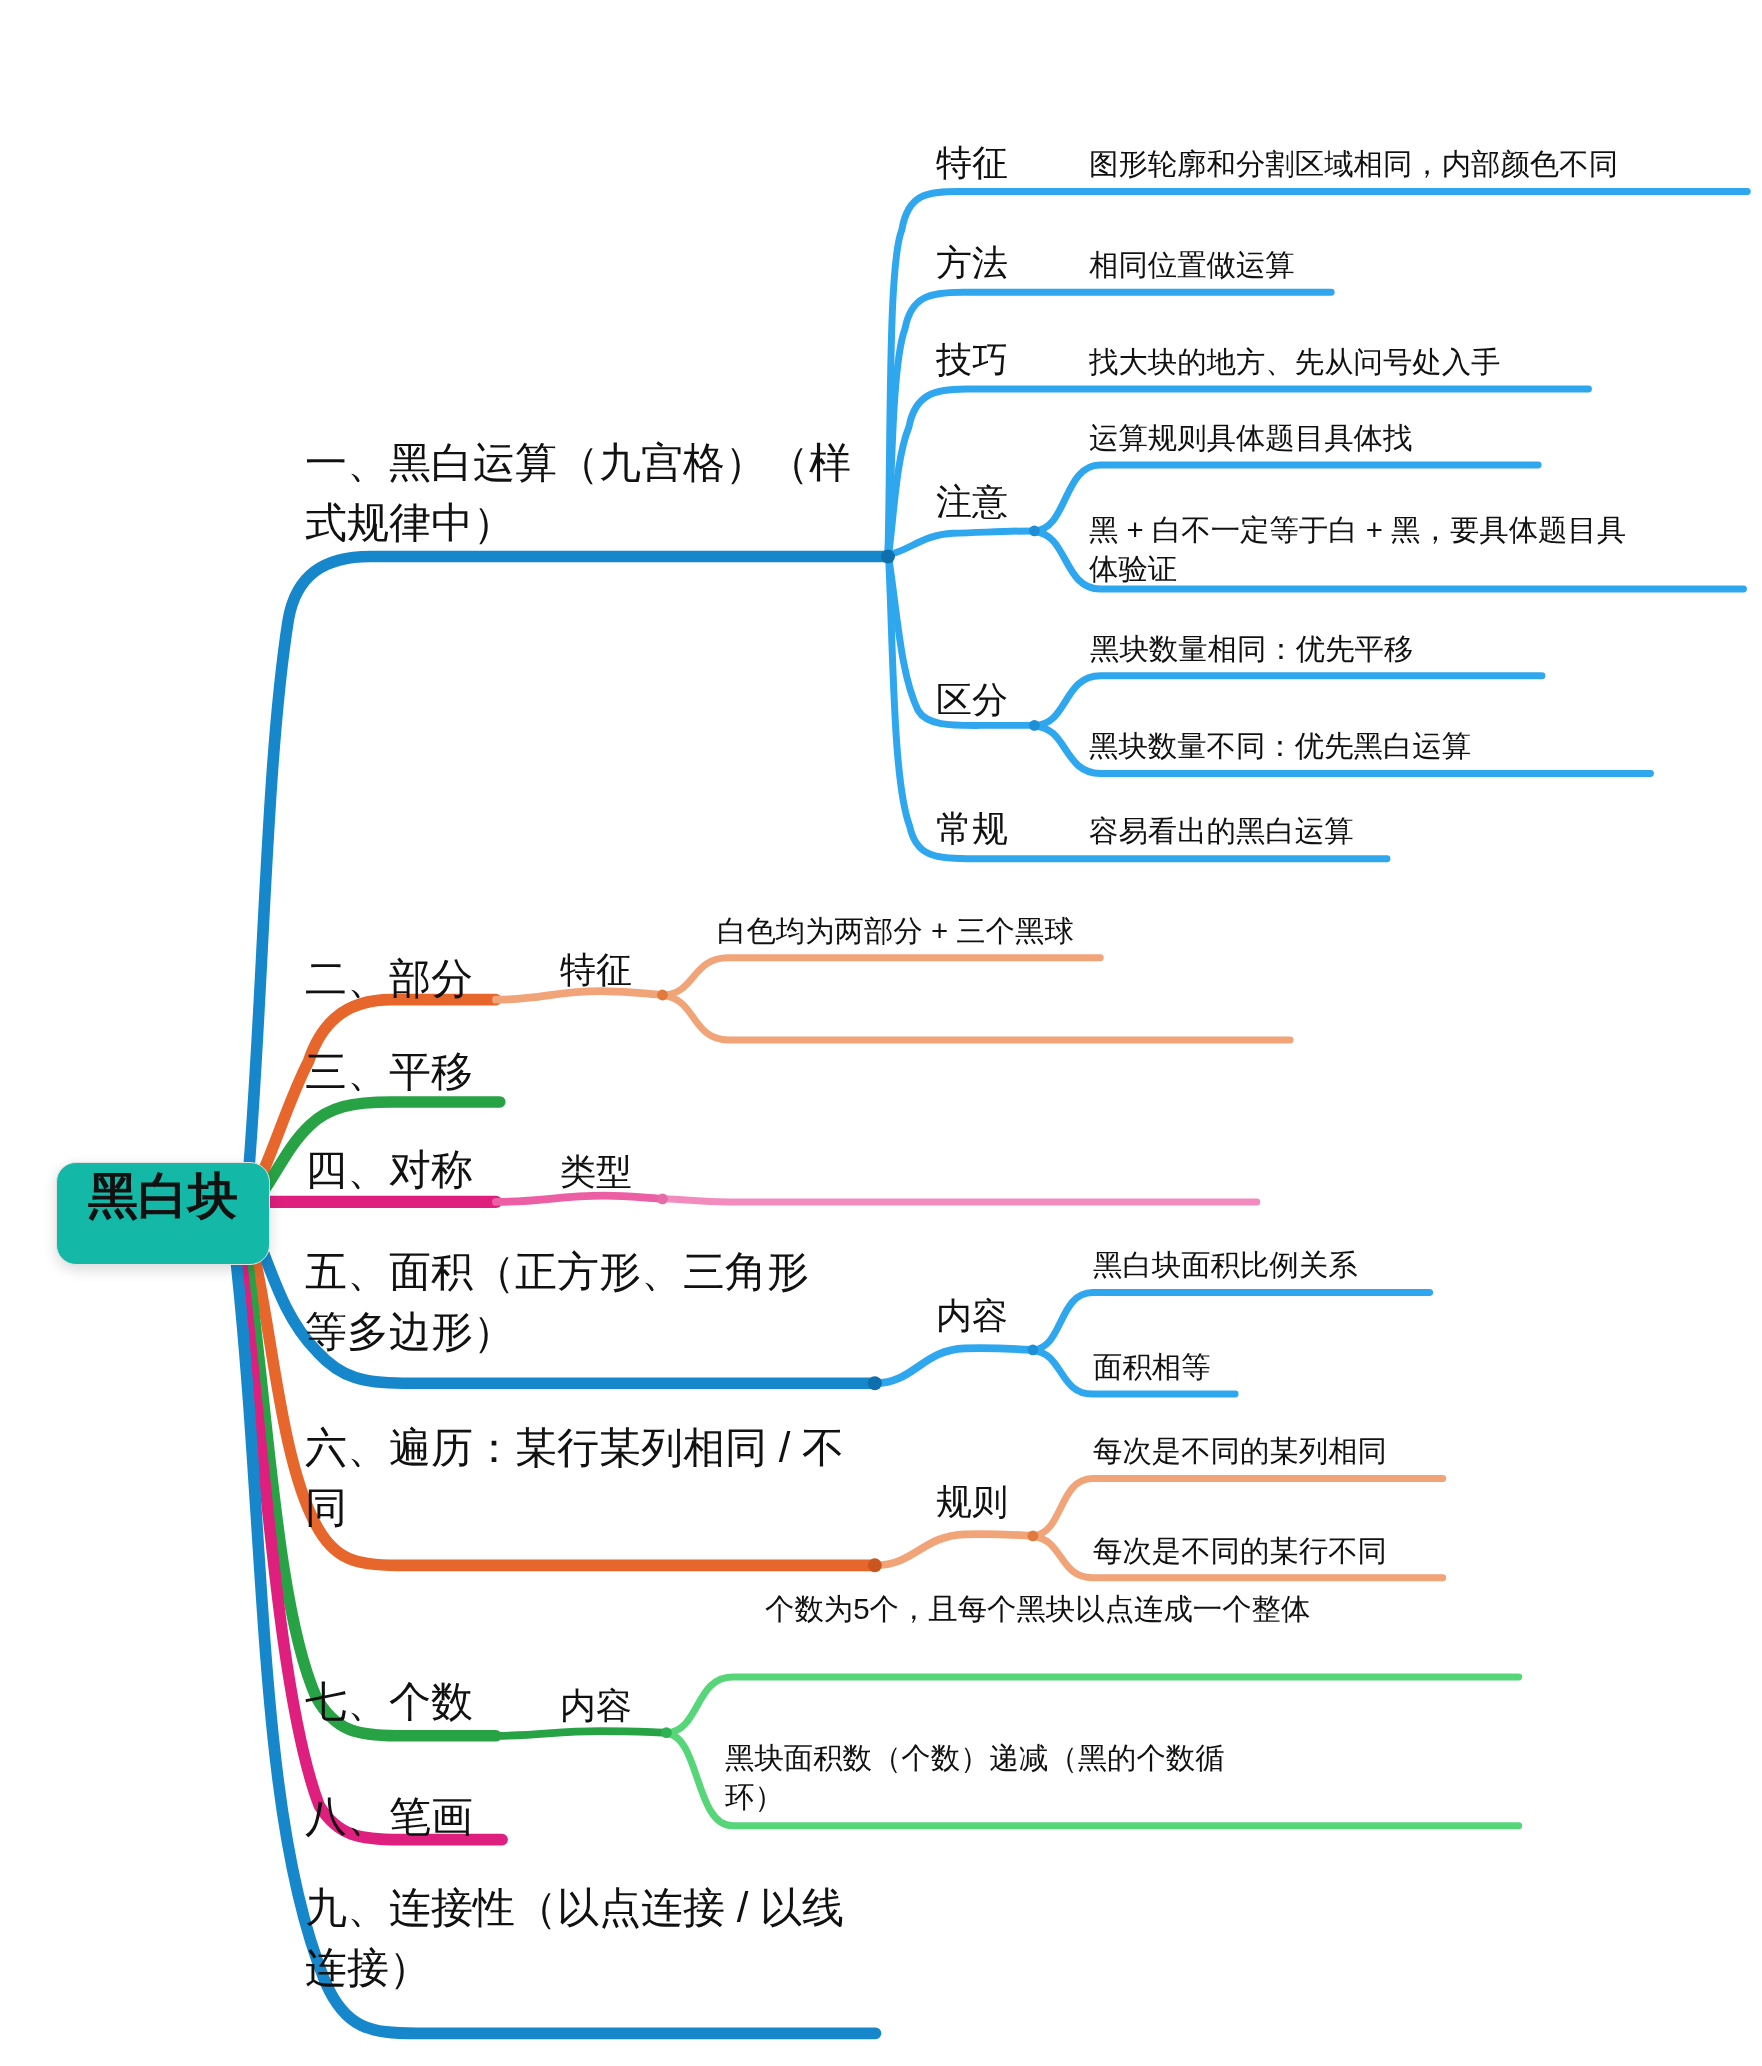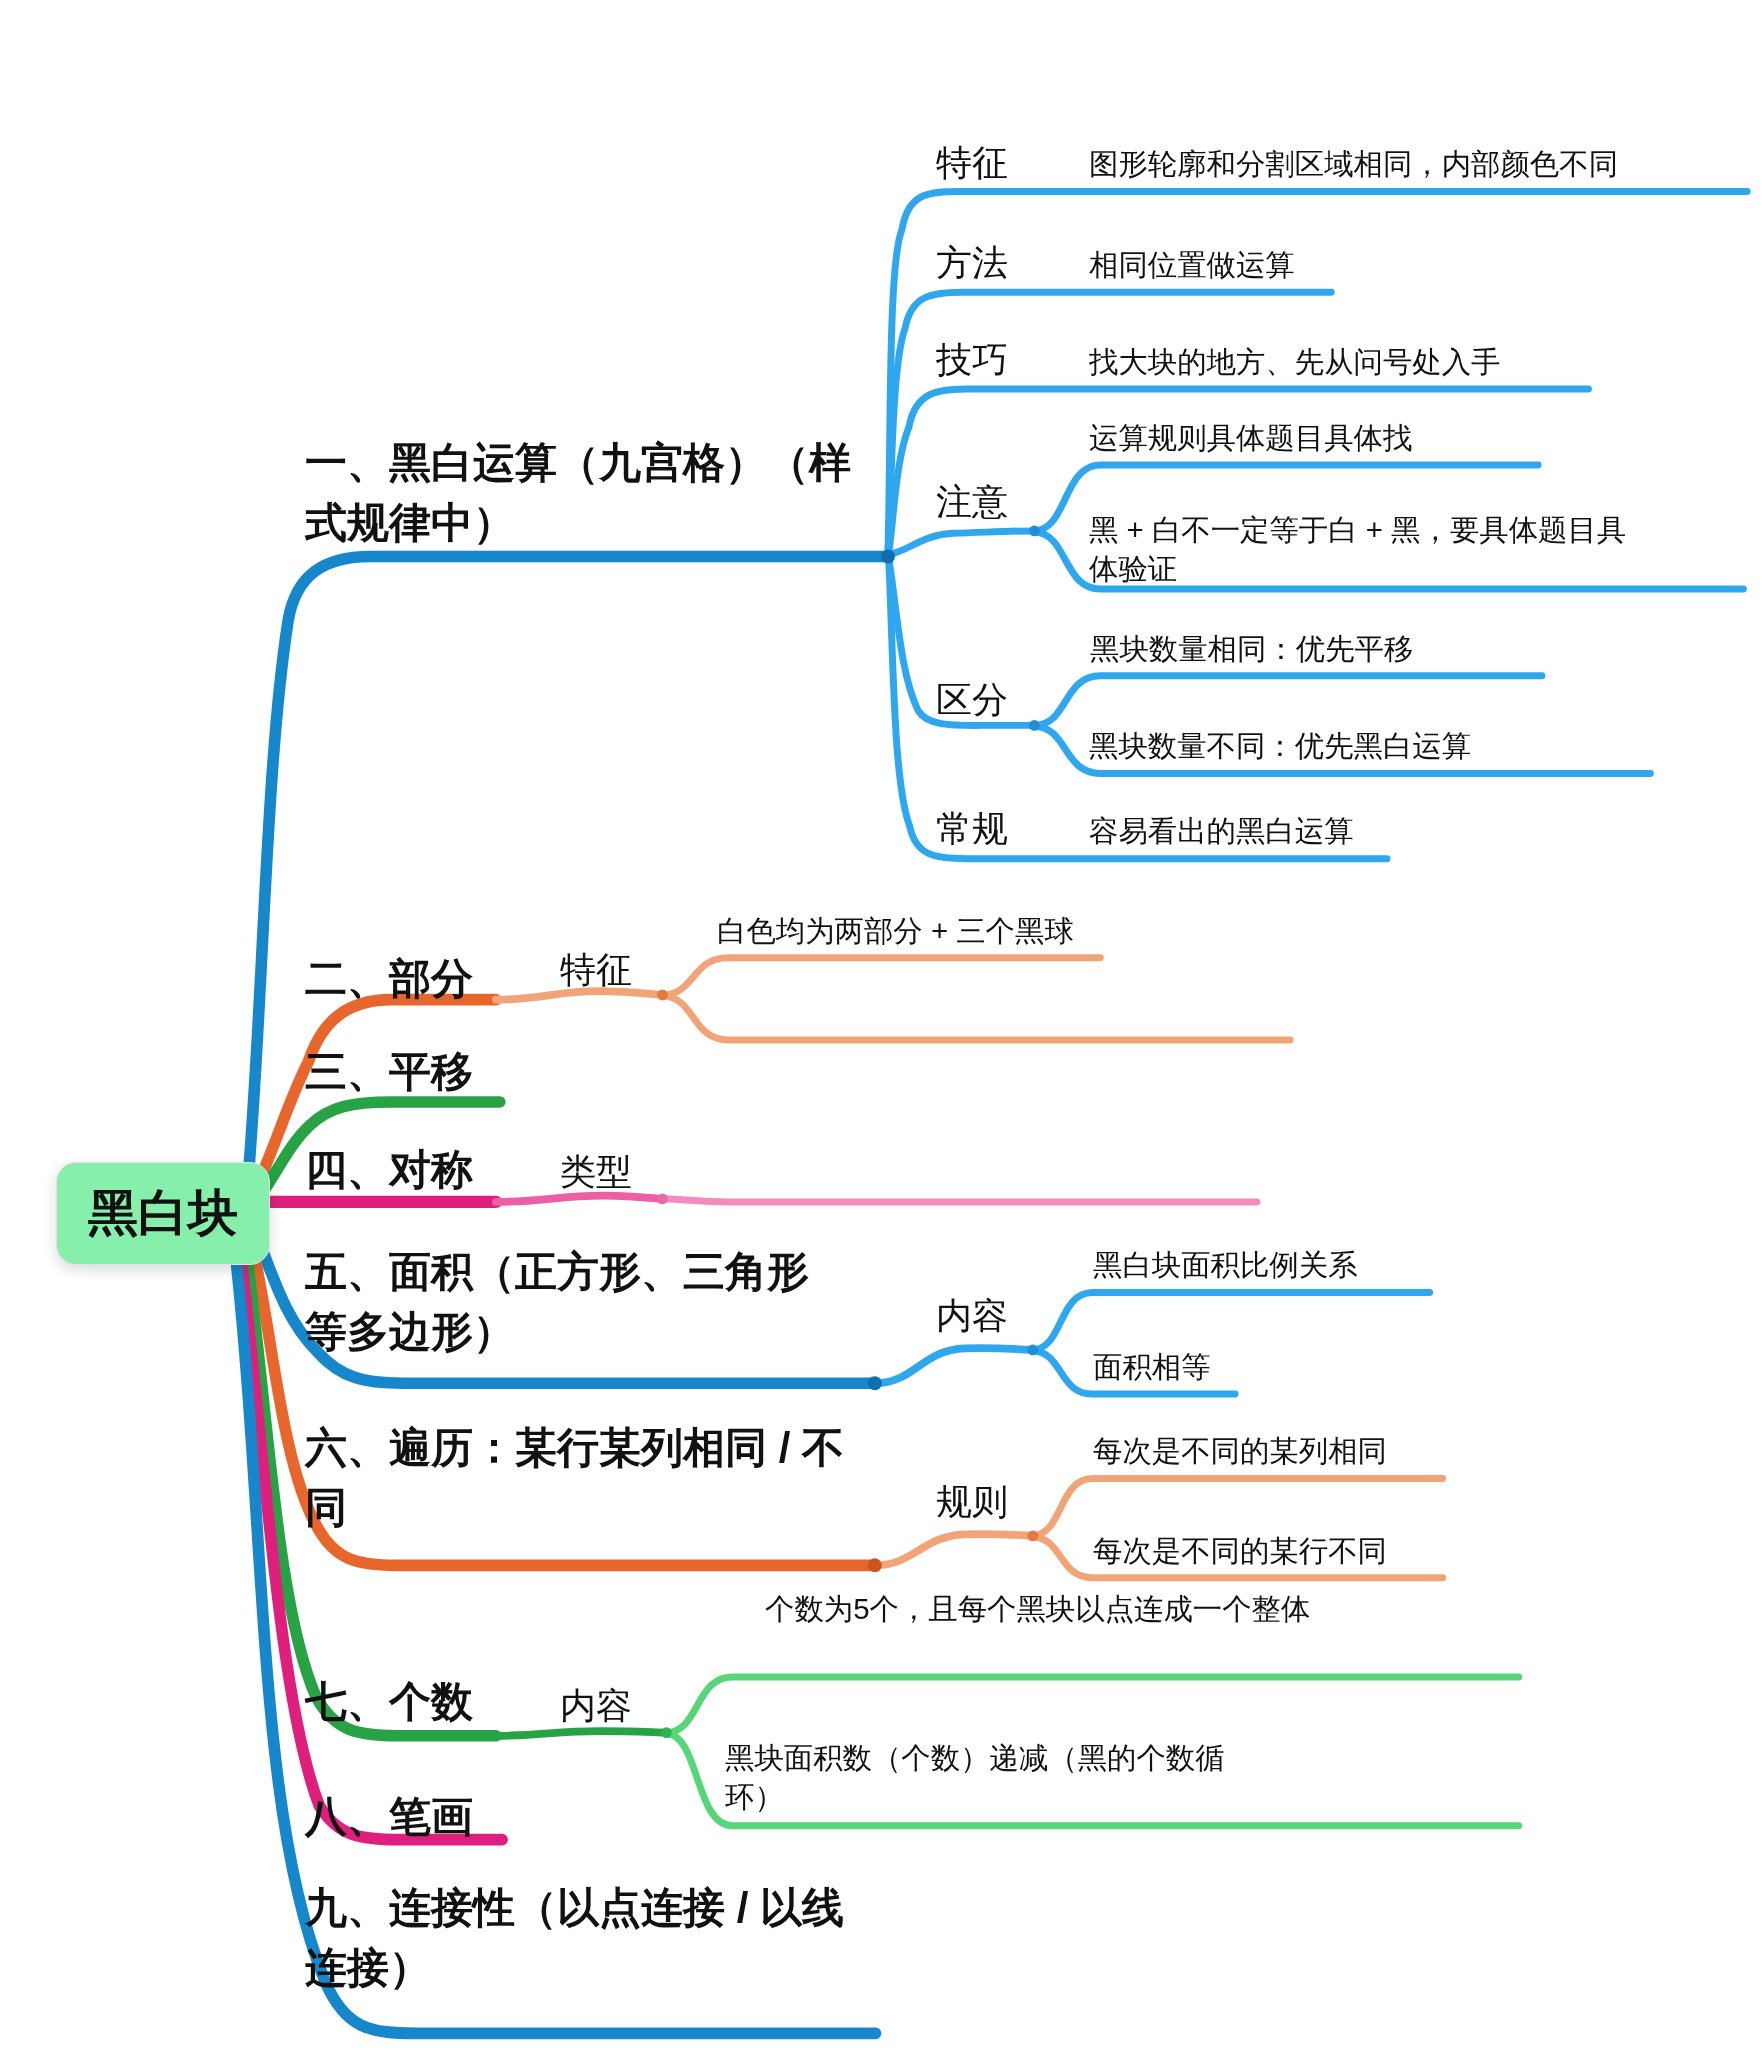--- a/index.html
+++ b/index.html
@@ -8,30 +8,30 @@
     width:1762px;height:2066px;
     background:#ffffff;
     font-family:"Liberation Sans", sans-serif;
     overflow:hidden;
   }
   #lines{position:absolute;left:0;top:0;z-index:1;}
   .node{
     position:absolute;z-index:3;color:#111111;
     white-space:nowrap;
   }
-  .main{font-size:42px;font-weight:700;line-height:60px;}
+  .main{font-size:42px;font-weight:400;line-height:60px;}
   .sub{font-size:36px;font-weight:500;line-height:40px;}
   .leaf{font-size:29.4px;font-weight:400;line-height:39px;}
   .wrap{white-space:normal;}
   #root-box{
     position:absolute;z-index:2;
     left:56px;top:1162px;width:212px;height:101px;
-    background:#86efac;border:1.5px solid #e3e3e3;border-radius:20px;
+    background:#14b8a6;border:1.5px solid #e3e3e3;border-radius:20px;
     box-shadow:0 4.6px 14px rgba(0,0,0,0.14);
-    display:flex;align-items:center;justify-content:center;
+    display:flex;justify-content:center;
   }
   #root-box .root-label{font-size:50px;font-weight:700;color:#111111;}
 </style>
 </head>
 <body>
 
 <div id="canvas">
 
   <svg id="lines" width="1762" height="2066" viewBox="0 0 2274 2666">
     <g fill="none" stroke-linecap="round" stroke-linejoin="round">

